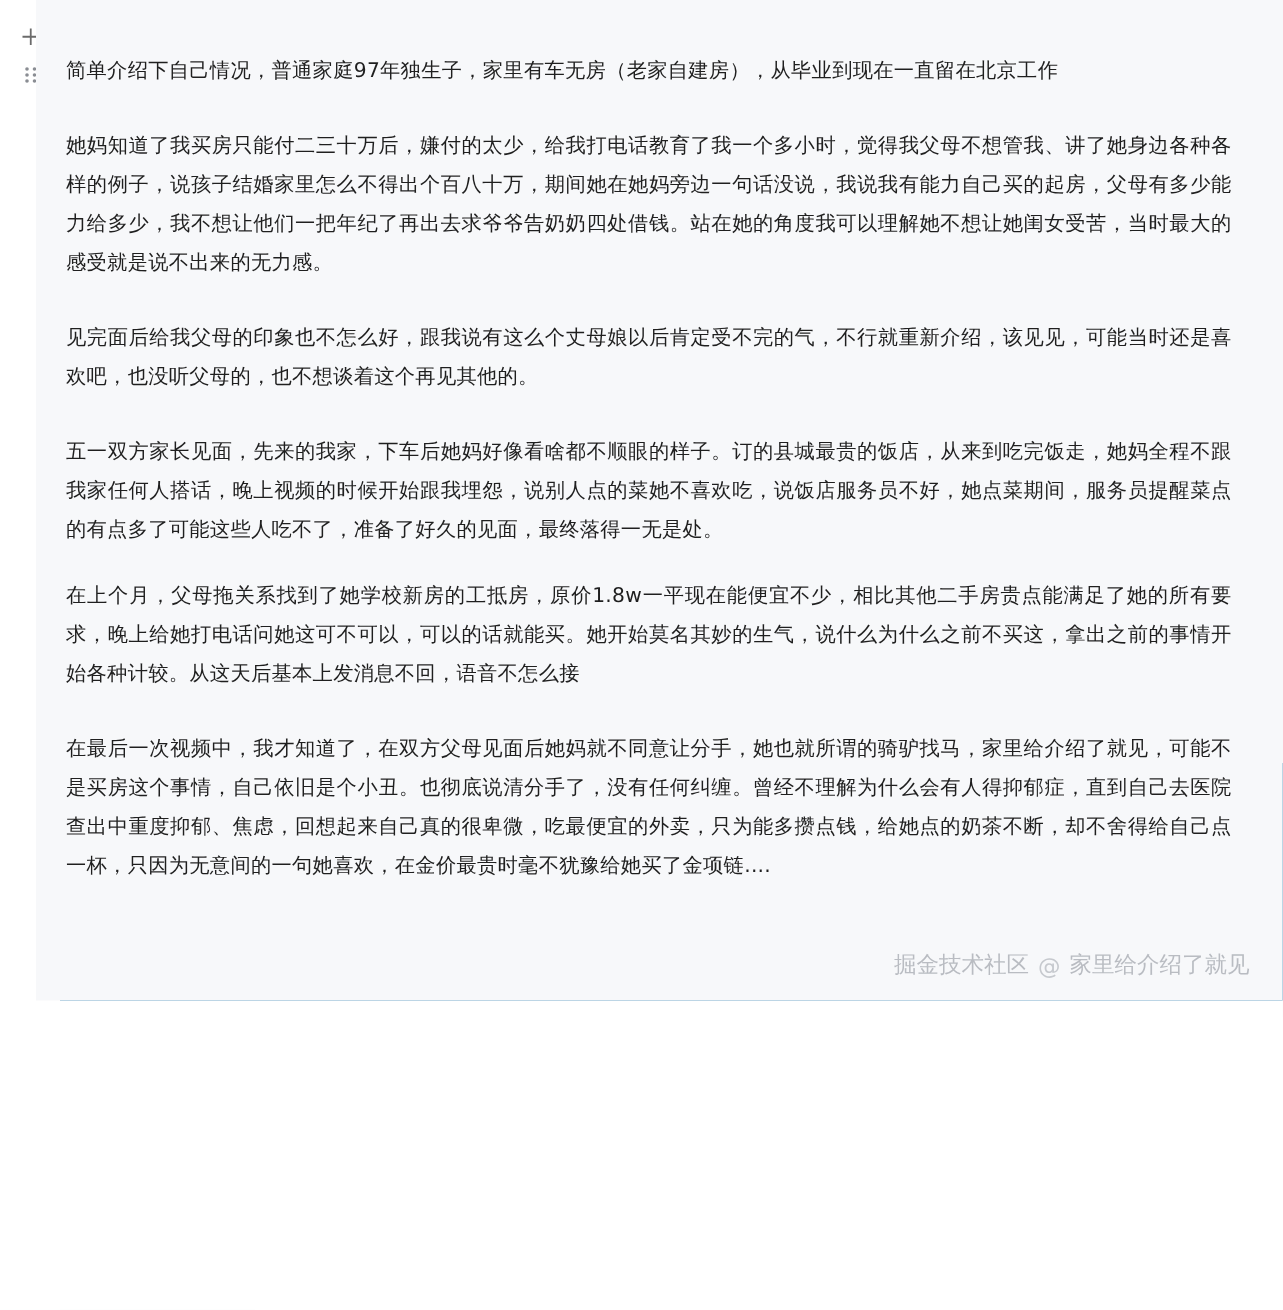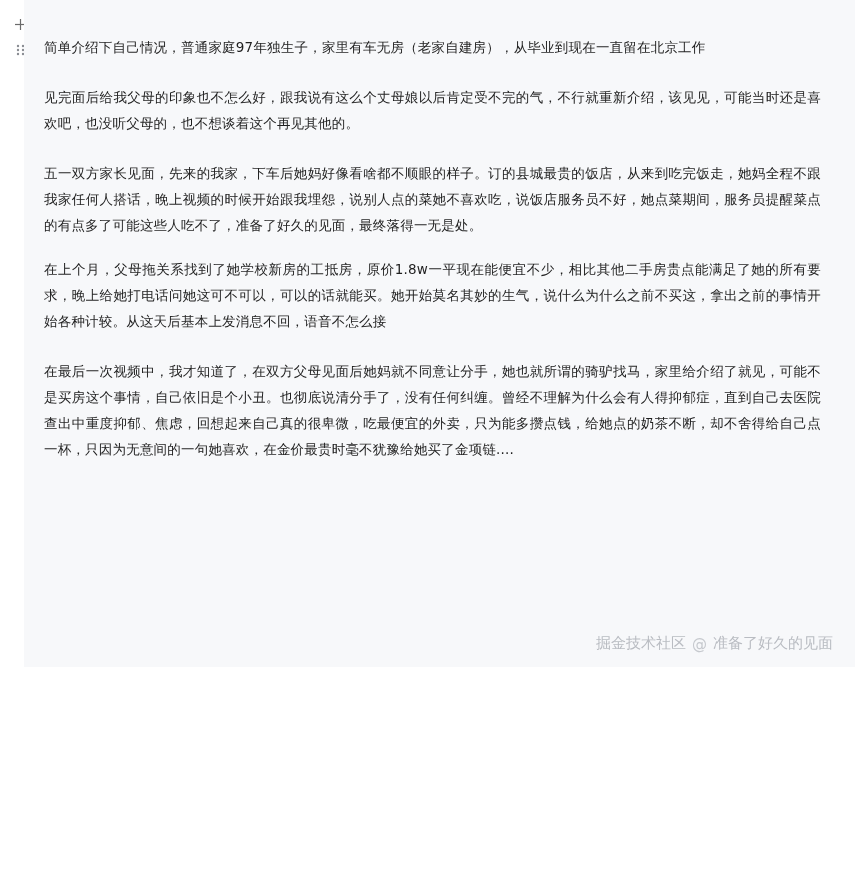--- a/index.html
+++ b/index.html
@@ -120,25 +120,26 @@
         <circle cx="3" cy="7" r="1.2" fill="#8a8d93"></circle>
         <circle cx="8" cy="7" r="1.2" fill="#8a8d93"></circle>
         <circle cx="3" cy="11" r="1.2" fill="#8a8d93"></circle>
         <circle cx="8" cy="11" r="1.2" fill="#8a8d93"></circle>
       </svg>
     </div>
   </div>
 
   <div class="content">
     <p class="para gap">简单介绍下自己情况，普通家庭97年独生子，家里有车无房（老家自建房），从毕业到现在一直留在北京工作</p>
+    <p class="para gap">她妈知道了我买房只能付二三十万后，嫌付的太少，给我打电话教育了我一个多小时，觉得我父母不想管我、讲了她身边各种各样的例子，说孩子结婚家里怎么不得出个百八十万，期间她在她妈旁边一句话没说，我说我有能力自己买的起房，父母有多少能力给多少，我不想让他们一把年纪了再出去求爷爷告奶奶四处借钱。站在她的角度我可以理解她不想让她闺女受苦，当时最大的感受就是说不出来的无力感。</p>
     <p class="para gap">见完面后给我父母的印象也不怎么好，跟我说有这么个丈母娘以后肯定受不完的气，不行就重新介绍，该见见，可能当时还是喜欢吧，也没听父母的，也不想谈着这个再见其他的。</p>
     <p class="para gap-sm">五一双方家长见面，先来的我家，下车后她妈好像看啥都不顺眼的样子。订的县城最贵的饭店，从来到吃完饭走，她妈全程不跟我家任何人搭话，晚上视频的时候开始跟我埋怨，说别人点的菜她不喜欢吃，说饭店服务员不好，她点菜期间，服务员提醒菜点的有点多了可能这些人吃不了，准备了好久的见面，最终落得一无是处。</p>
     <p class="para gap">在上个月，父母拖关系找到了她学校新房的工抵房，原价1.8w一平现在能便宜不少，相比其他二手房贵点能满足了她的所有要求，晚上给她打电话问她这可不可以，可以的话就能买。她开始莫名其妙的生气，说什么为什么之前不买这，拿出之前的事情开始各种计较。从这天后基本上发消息不回，语音不怎么接</p>
     <p class="para gap">在最后一次视频中，我才知道了，在双方父母见面后她妈就不同意让分手，她也就所谓的骑驴找马，家里给介绍了就见，可能不是买房这个事情，自己依旧是个小丑。也彻底说清分手了，没有任何纠缠。曾经不理解为什么会有人得抑郁症，直到自己去医院查出中重度抑郁、焦虑，回想起来自己真的很卑微，吃最便宜的外卖，只为能多攒点钱，给她点的奶茶不断，却不舍得给自己点一杯，只因为无意间的一句她喜欢，在金价最贵时毫不犹豫给她买了金项链....</p>
   </div>
 
   <div class="watermark">
     <span class="wm-logo">掘金技术社区</span>
     <span class="wm-sep">@</span>
-    <span>准备了好久的见面</span>
+    <span>家里给介绍了就见</span>
   </div>
 
 </div>
 
 </body></html>

